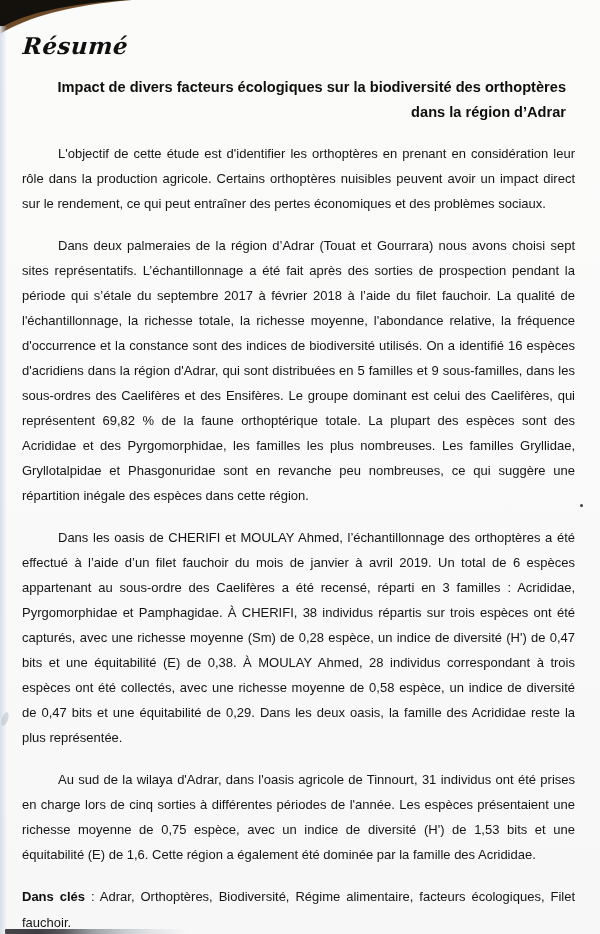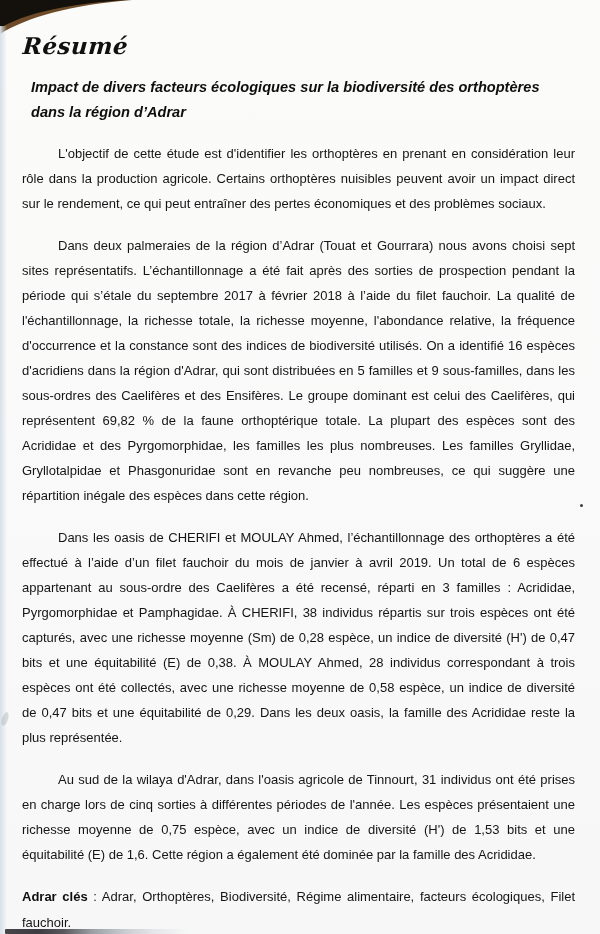--- a/index.html
+++ b/index.html
@@ -80,25 +80,24 @@
     letter-spacing: 0.5px;
     transform: skewX(-4deg);
     transform-origin: left bottom;
     margin: 2px 0 16px 0;
     color: #101010;
   }
   .doc-title {
     font-weight: bold;
     font-size: 14.6px;
     line-height: 25px;
-    text-align: left;
+    text-align: right;
     margin: 0 auto 9px auto;
     max-width: 535px;
     color: #0e0e0e;
-    font-style: italic;
   }
   .doc-body p {
     font-size: 13px;
     font-weight: 500;
     line-height: 25px;
     text-align: justify;
     text-indent: 36px;
     margin: 16px 0 17px 0;
     color: #151515;
   }
@@ -128,16 +127,16 @@
 
   <div class="resume-heading">Résumé</div>
 
   <div class="doc-title">Impact de divers facteurs écologiques sur la biodiversité des orthoptères dans la région d’Adrar</div>
 
   <div class="doc-body">
     <p>L'objectif de cette étude est d'identifier les orthoptères en prenant en considération leur rôle dans la production agricole. Certains orthoptères nuisibles peuvent avoir un impact direct sur le rendement, ce qui peut entraîner des pertes économiques et des problèmes sociaux.</p>
     <p>Dans deux palmeraies de la région d’Adrar (Touat et Gourrara) nous avons choisi sept sites représentatifs. L’échantillonnage a été fait après des sorties de prospection pendant la période qui s’étale du septembre 2017 à février 2018 à l’aide du filet fauchoir. La qualité de l'échantillonnage, la richesse totale, la richesse moyenne, l'abondance relative, la fréquence d'occurrence et la constance sont des indices de biodiversité utilisés. On a identifié 16 espèces d'acridiens dans la région d'Adrar, qui sont distribuées en 5 familles et 9 sous-familles, dans les sous-ordres des Caelifères et des Ensifères. Le groupe dominant est celui des Caelifères, qui représentent 69,82 % de la faune orthoptérique totale. La plupart des espèces sont des Acrididae et des Pyrgomorphidae, les familles les plus nombreuses. Les familles Gryllidae, Gryllotalpidae et Phasgonuridae sont en revanche peu nombreuses, ce qui suggère une répartition inégale des espèces dans cette région.</p>
     <p>Dans les oasis de CHERIFI et MOULAY Ahmed, l’échantillonnage des orthoptères a été effectué à l’aide d’un filet fauchoir du mois de janvier à avril 2019. Un total de 6 espèces appartenant au sous-ordre des Caelifères a été recensé, réparti en 3 familles : Acrididae, Pyrgomorphidae et Pamphagidae. À CHERIFI, 38 individus répartis sur trois espèces ont été capturés, avec une richesse moyenne (Sm) de 0,28 espèce, un indice de diversité (H') de 0,47 bits et une équitabilité (E) de 0,38. À MOULAY Ahmed, 28 individus correspondant à trois espèces ont été collectés, avec une richesse moyenne de 0,58 espèce, un indice de diversité de 0,47 bits et une équitabilité de 0,29. Dans les deux oasis, la famille des Acrididae reste la plus représentée.</p>
     <p>Au sud de la wilaya d'Adrar, dans l'oasis agricole de Tinnourt, 31 individus ont été prises en charge lors de cinq sorties à différentes périodes de l'année. Les espèces présentaient une richesse moyenne de 0,75 espèce, avec un indice de diversité (H') de 1,53 bits et une équitabilité (E) de 1,6. Cette région a également été dominée par la famille des Acrididae.</p>
-    <p class="keywords-line"><span class="kw-label">Adrar clés</span><span> : </span><span>Adrar, Orthoptères, Biodiversité, Régime alimentaire, facteurs écologiques, Filet fauchoir.</span></p>
+    <p class="keywords-line"><span class="kw-label">Dans clés</span><span> : </span><span>Adrar, Orthoptères, Biodiversité, Régime alimentaire, facteurs écologiques, Filet fauchoir.</span></p>
   </div>
 
 </div>
 
 </body></html>

